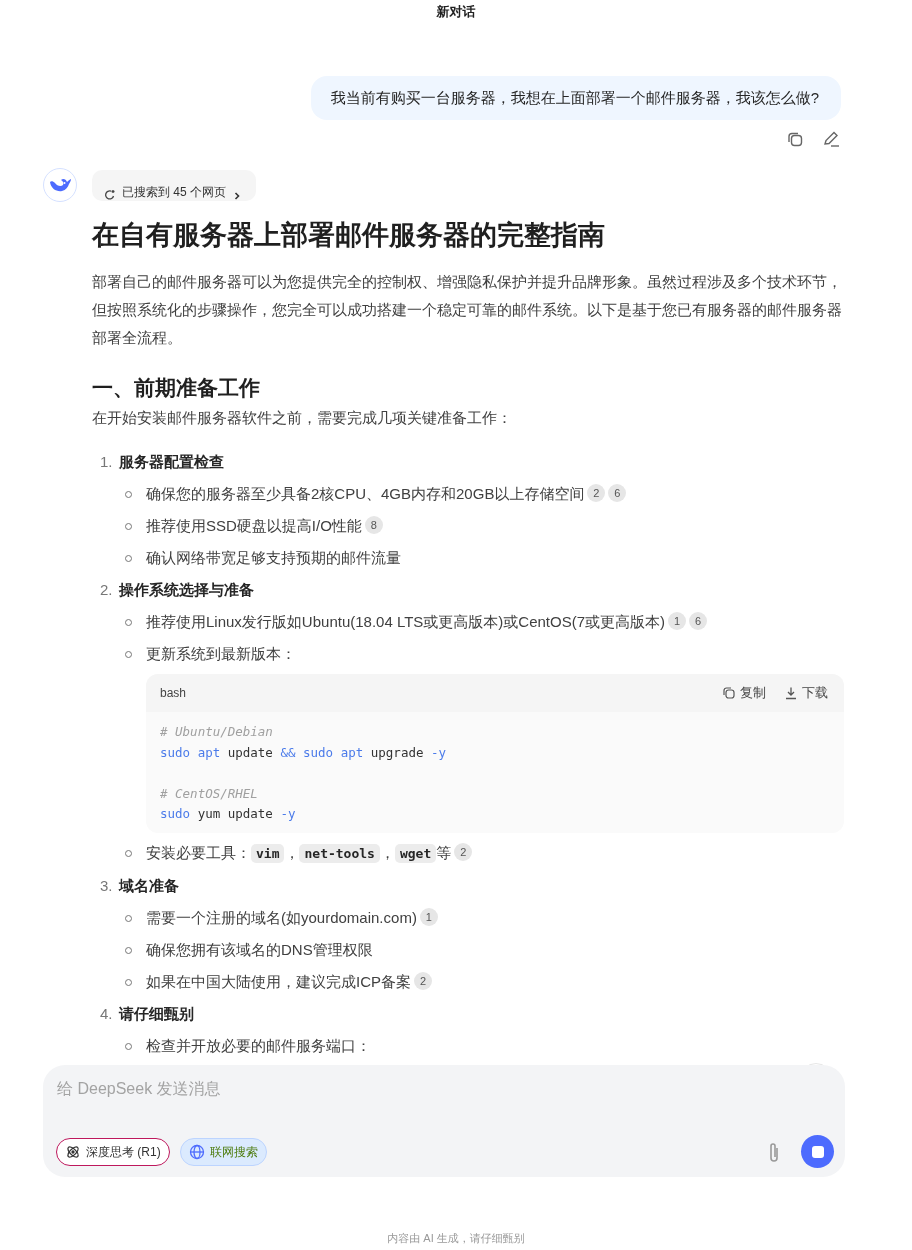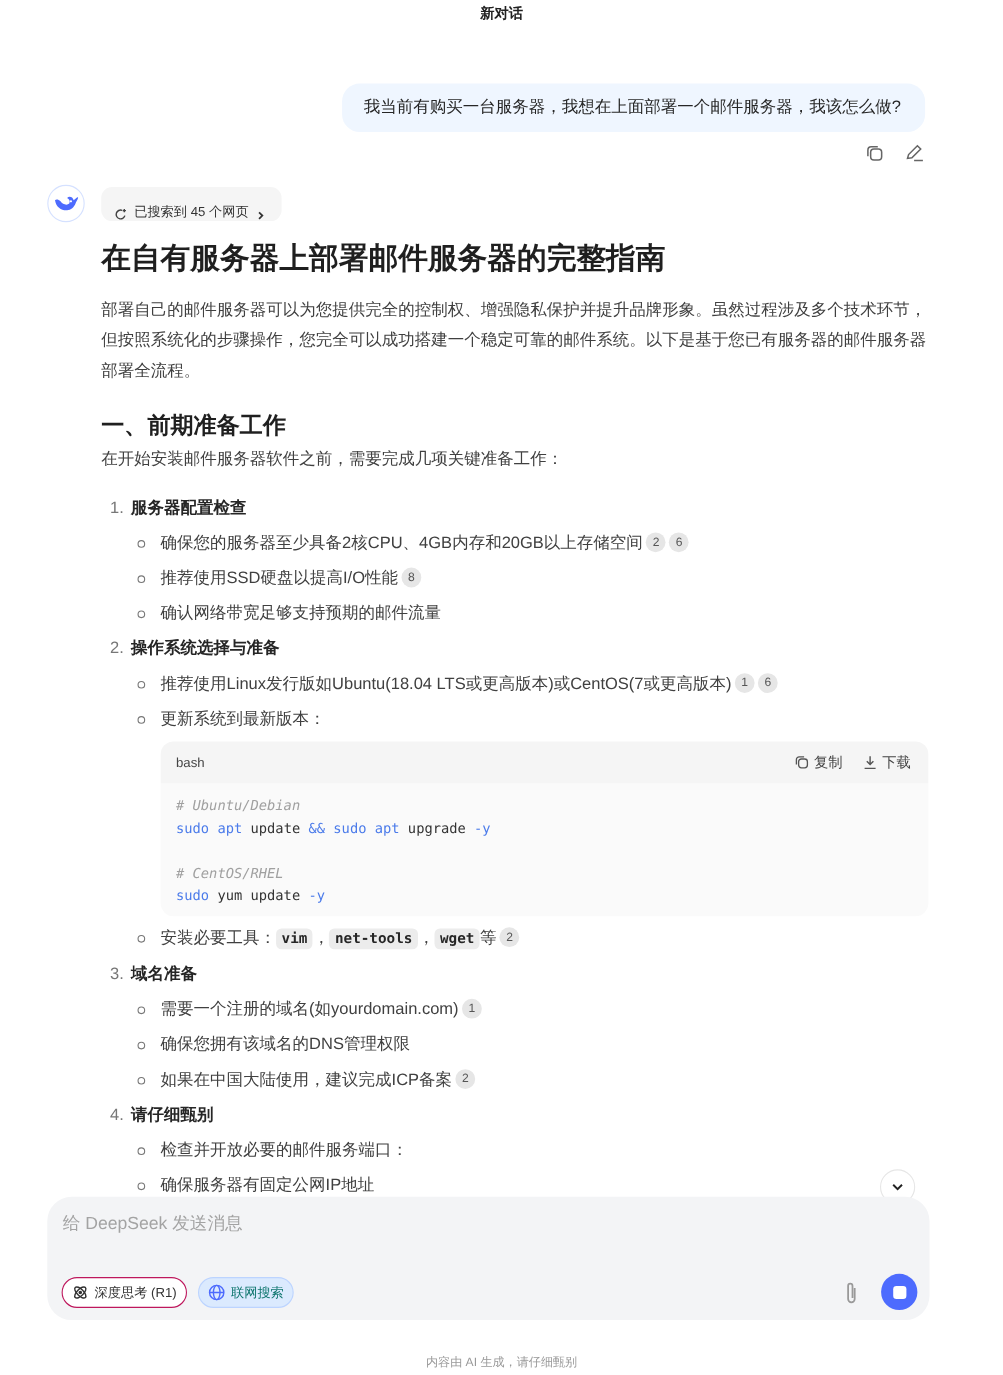--- a/index.html
+++ b/index.html
@@ -36,25 +36,25 @@
   .codeblock { background: #fafafa; border-radius: 12px; margin: 4px 0 4px 0; overflow: hidden; width: 698px; }
   .code-head { background: #f5f5f5; height: 38px; display: flex; align-items: center; justify-content: space-between; padding: 0 16px 0 14px; font-size: 12px; color: #444; }
   .code-actions { display: flex; gap: 18px; }
   .code-action { display: flex; align-items: center; gap: 4px; font-size: 13px; color: #444; cursor: pointer; }
   .code-body { padding: 10px 14px 8px 14px; font-family: "DejaVu Sans Mono", monospace; font-size: 12.5px; line-height: 20.5px; color: #333; white-space: pre; }
   .c-com { color: #a0a0a0; font-style: italic; }
   .c-kw { color: #4b7bea; }
 
   .scroll-down { position: absolute; top: 1063px; left: 800px; width: 32px; height: 32px; border-radius: 50%; border: 1px solid #e6e6e6; background: #fff; display: flex; align-items: center; justify-content: center; }
 
-  .composer { position: absolute; top: 1088px; left: 43px; width: 802px; height: 112px; background: #f3f4f6; border-radius: 22px; }
+  .composer { position: absolute; top: 1065px; left: 43px; width: 802px; height: 112px; background: #f3f4f6; border-radius: 22px; }
   .composer .placeholder { position: absolute; top: 14px; left: 14px; font-size: 16px; color: #a3a3a3; }
   .toggle { position: absolute; top: 73px; height: 28px; border-radius: 14px; display: flex; align-items: center; gap: 5px; padding: 0 8px; font-size: 12px; }
   .toggle.deep { left: 13px; background: #fff; border: 1px solid #be185d; color: #333; }
-  .toggle.web { left: 137px; background: #dbeafe; border: 1px solid #bcd4ff; color: #0f766e; }
+  .toggle.web { left: 137px; background: #dbeafe; border: 1px solid #bcd4ff; color: #4d7c0f; }
   .attach { position: absolute; top: 74px; left: 720px; width: 22px; height: 28px; display: flex; align-items: center; justify-content: center; }
   .send { position: absolute; top: 70px; left: 758px; width: 33px; height: 33px; border-radius: 50%; background: #4d6bfe; display: flex; align-items: center; justify-content: center; }
   .send .sq { width: 12px; height: 12px; background: #fff; border-radius: 3px; }
 
   .footer { position: absolute; top: 1231px; left: 0; width: 912px; text-align: center; font-size: 11px; color: #999; }
 </style>
 </head>
 <body>
 
 <div class="topbar">

